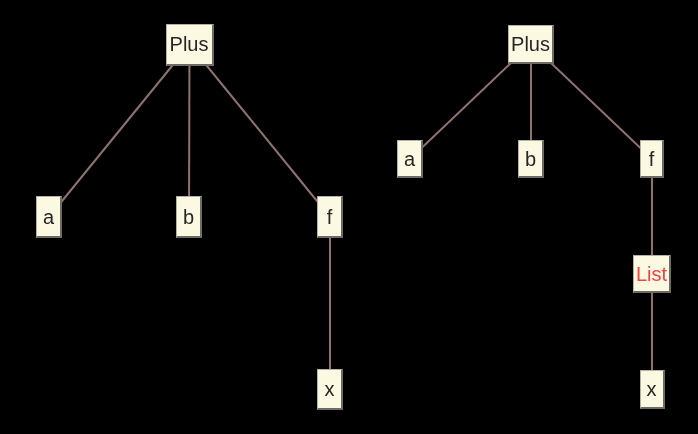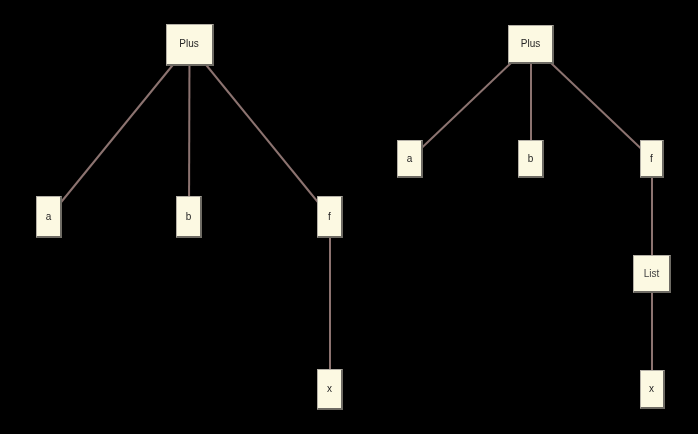--- a/index.html
+++ b/index.html
@@ -27,21 +27,21 @@
     box-sizing: border-box;
     display: flex;
     align-items: center;
     justify-content: center;
     background: #fcf9e2;
     border-top: 1px solid #b4b0a6;
     border-left: 1px solid #b4b0a6;
     border-right: 2px solid #6e6b64;
     border-bottom: 2px solid #6e6b64;
     color: #262626;
-    font-size: 10px;
+    font-size: 20px;
     line-height: 1;
     white-space: nowrap;
   }
 </style>
 </head>
 <body>
 
 <div id="diagram-canvas" style="width: 698px; height: 434px; background: rgb(0, 0, 0);">
   <svg id="edges-svg" xmlns="http://www.w3.org/2000/svg" viewBox="0 0 698 434">
       <line x1="189.5" y1="44.5" x2="49" y2="217" stroke="#8c7370" stroke-width="2"></line>
@@ -57,15 +57,15 @@
 
 <div class="node" style="left: 165.5px; top: 23.5px; width: 48px; height: 42px; background: rgb(252, 249, 226); color: rgb(38, 38, 38);">Plus</div>
     <div class="node" style="left: 36px; top: 196px; width: 26px; height: 42px; background: rgb(252, 249, 226); color: rgb(38, 38, 38);">a</div>
     <div class="node" style="left: 176px; top: 196px; width: 26px; height: 42px; background: rgb(252, 249, 226); color: rgb(38, 38, 38);">b</div>
     <div class="node" style="left: 317px; top: 196px; width: 26px; height: 42px; background: rgb(252, 249, 226); color: rgb(38, 38, 38);">f</div>
     <div class="node" style="left: 317px; top: 369px; width: 26px; height: 41px; background: rgb(252, 249, 226); color: rgb(38, 38, 38);">x</div>
     <div class="node" style="left: 508px; top: 24.5px; width: 46px; height: 39px; background: rgb(252, 249, 226); color: rgb(38, 38, 38);">Plus</div>
     <div class="node" style="left: 397px; top: 140px; width: 26px; height: 38px; background: rgb(252, 249, 226); color: rgb(38, 38, 38);">a</div>
     <div class="node" style="left: 518px; top: 140px; width: 26px; height: 38px; background: rgb(252, 249, 226); color: rgb(38, 38, 38);">b</div>
     <div class="node" style="left: 640px; top: 140px; width: 24px; height: 38px; background: rgb(252, 249, 226); color: rgb(38, 38, 38);">f</div>
-    <div class="node" style="left: 633px; top: 255px; width: 38px; height: 38px; background: rgb(252, 249, 226); color: #404040;">List</div>
+    <div class="node" style="left: 633px; top: 255px; width: 38px; height: 38px; background: rgb(252, 249, 226); color: #ef4444;">List</div>
     <div class="node" style="left: 639.5px; top: 370px; width: 25px; height: 39px; background: rgb(252, 249, 226); color: rgb(38, 38, 38);">x</div>
   </div>
 
 </body></html>

